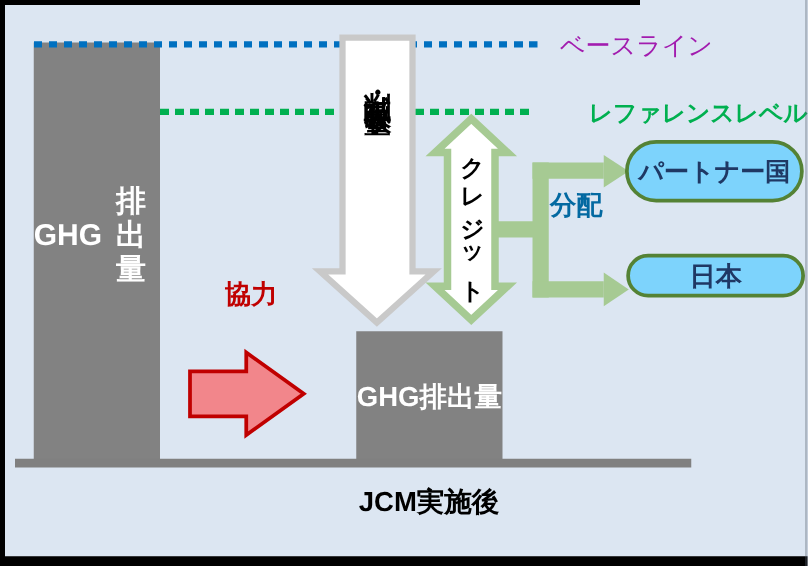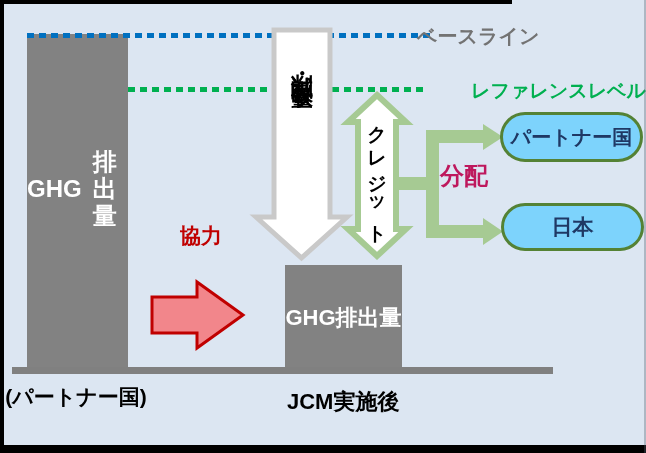--- a/index.html
+++ b/index.html
@@ -18,37 +18,37 @@
   .bar{background:#828282;display:flex;flex-direction:row;align-items:center;justify-content:center;
        color:#fff;font-weight:bold;text-align:center;}
   .bar-left{left:27px;top:34px;width:101px;height:336px;font-size:24px;line-height:27px;padding-bottom:28px;box-sizing:border-box;}
   .bar-right{left:285px;top:265px;width:117px;height:105px;font-size:22px;line-height:25px;}
   
   .dotted{height:5px;}
   .dotted-blue{left:27px;top:33px;width:403px;
     background:repeating-linear-gradient(90deg,#0070c0 0 7px,transparent 7px 12px);}
   .dotted-green{left:128px;top:87px;width:297px;
     background:repeating-linear-gradient(90deg,#00b050 0 7px,transparent 7px 12px);}
-  .lbl-baseline{left:417px;top:23px;font-size:20px;font-weight:bold;color:#737373;white-space:nowrap;}
+  .lbl-baseline{left:448px;top:23px;font-size:20px;font-weight:normal;color:#a21caf;white-space:nowrap;}
   .lbl-reference{left:429px;top:78px;font-size:19px;font-weight:bold;color:#00b050;white-space:nowrap;margin-left:42px;}
   
   .arrow-layer{left:0;top:0;}
   
   .vtext{writing-mode:vertical-rl;text-orientation:upright;font-weight:bold;color:#000;
          display:flex;align-items:center;justify-content:flex-start;}
   .vtext-reduction{left:284px;top:56px;width:36px;height:166px;font-size:22px;letter-spacing:3px;}
   .vtext-credit{left:359px;top:112px;width:36px;height:128px;font-size:19px;letter-spacing:3px;}
   
-  .lbl-distribution{left:440px;top:151px;font-size:24px;line-height:28px;font-weight:bold;color:#be185d;white-space:nowrap;margin-top:11px;}
+  .lbl-distribution{left:440px;top:151px;font-size:21px;line-height:28px;font-weight:bold;color:#0369a1;white-space:nowrap;}
   
   .oval{background:#7dd3fc;border:3px solid #548235;border-radius:27px;
         display:flex;align-items:center;justify-content:center;
         color:#1f3864;font-weight:bold;box-sizing:border-box;}
   .oval-partner{left:500px;top:112px;width:143px;height:50px;font-size:20px;}
-  .oval-japan{left:501px;top:203px;width:143px;height:48px;font-size:21px;}
+  .oval-japan{left:501px;top:203px;width:143px;height:35px;font-size:21px;}
   
   .lbl-cooperation{left:140px;top:221px;width:122px;text-align:center;
     font-size:21px;line-height:30px;font-weight:bold;color:#c00000;white-space:nowrap;}
   
   .ground{left:12px;top:367px;width:541px;height:7px;background:#808080;}
   .caption-current{left:0;top:384px;width:152px;text-align:center;
     font-size:21px;line-height:25px;font-weight:bold;color:#000;white-space:nowrap;}
   .caption-after{left:287px;top:387px;font-size:22px;font-weight:bold;color:#000000;white-space:nowrap;}
   .block{display:block;}
 </style>
@@ -100,20 +100,19 @@
 <div class="abs oval oval-japan">
   <span>日本</span>
 </div>
 
 <div class="abs lbl-cooperation">
   <span class="block">協力</span>
 </div>
 
 <div class="abs ground"></div>
 <div class="abs caption-current">
-  <span class="block">(パートナー国)</span>
 </div>
 <div class="abs caption-after">JCM実施後</div>
 
 <div class="abs frame-top"></div>
 <div class="abs frame-left"></div>
 <div class="abs frame-bottom"></div>
 <div class="abs frame-right"></div>
 
 </body></html>

